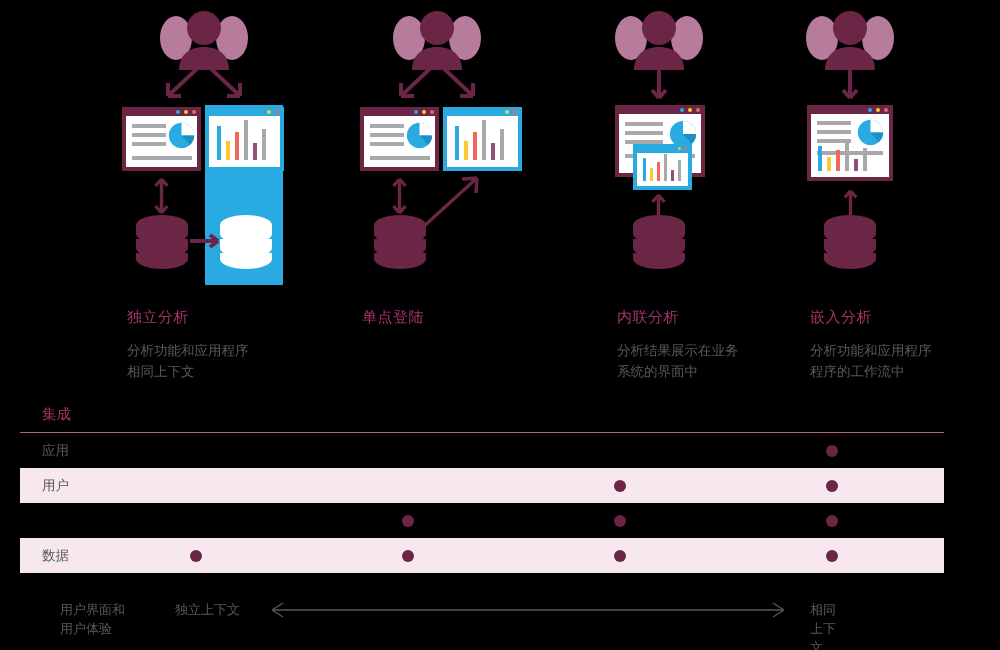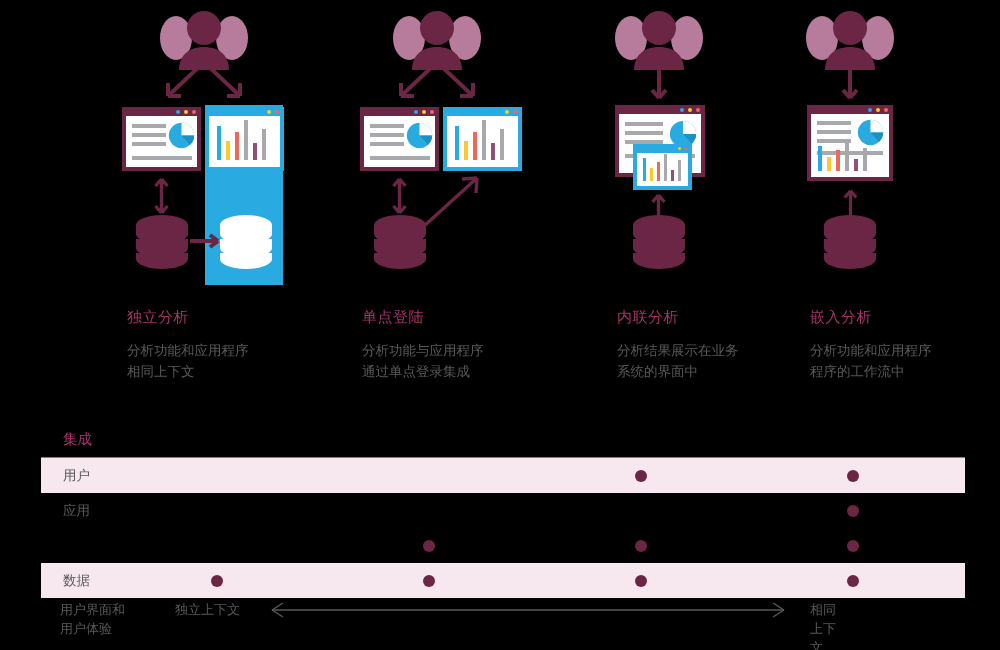--- a/index.html
+++ b/index.html
@@ -33,21 +33,21 @@
   .bars i { display: block; }
 
   
   .bluepanel { position: absolute; background: #29abe2; }
 
   
   .col-title { position: absolute; color: #a8336a; font-size: 15px; letter-spacing: .5px; }
   .col-desc  { position: absolute; color: #58595b; font-size: 13.5px; line-height: 21px; }
 
   
-  #matrix { position: absolute; left: 41px; top: 402px; width: 924px; margin-top: 25px; }
+  #matrix { position: absolute; left: 20px; top: 402px; width: 924px; }
   .m-head { color: #a8336a; font-size: 14.5px; padding: 3px 0 8px 22px; }
   .m-rule { height: 1.4px; background: #b9608d; width: 100%; }
   .m-row { position: relative; height: 35px; display: flex; align-items: center; }
   .m-row.alt { background: #f7e8f0; }
   .m-label { color: #58595b; font-size: 13.5px; padding-left: 22px; width: 150px; }
   .m-dot { position: absolute; width: 12px; height: 12px; border-radius: 50%; background: #6b2545; top: 50%; margin-top: -6px; }
 
   
   #footer { position: absolute; left: 0; top: 588px; width: 840px; height: 62px; }
   .f-label { position: absolute; color: #58595b; font-size: 13px; line-height: 19px; }
@@ -337,49 +337,45 @@
     </svg>
   </div>
 
   <div class="col-title" style="left:127px; top:308px;">独立分析</div>
   <div class="col-desc" style="left:127px; top:340px;">
     <div>分析功能和应用程序</div>
     <div>相同上下文</div>
   </div>
 
   <div class="col-title" style="left:362px; top:308px;">单点登陆</div>
-  <div class="col-desc" style="left:362px; top:340px;">
-    <div>分析功能与应用程序</div>
-    <div>通过单点登录集成</div>
-  </div>
 
   <div class="col-title" style="left:617px; top:308px;">内联分析</div>
   <div class="col-desc" style="left:617px; top:340px;">
     <div>分析结果展示在业务</div>
     <div>系统的界面中</div>
   </div>
 
   <div class="col-title" style="left:810px; top:308px;">嵌入分析</div>
   <div class="col-desc" style="left:810px; top:340px;">
     <div>分析功能和应用程序</div>
     <div>程序的工作流中</div>
   </div>
 
   <div id="matrix">
     <div class="m-head">集成</div>
     <div class="m-rule"></div>
 
+    <div class="m-row">
+      <div class="m-label">应用</div>
+      <div class="m-dot" style="left:806px;"></div>
+    </div>
+
     <div class="m-row alt">
       <div class="m-label">用户</div>
       <div class="m-dot" style="left:594px;"></div>
-      <div class="m-dot" style="left:806px;"></div>
-    </div>
-
-    <div class="m-row">
-      <div class="m-label">应用</div>
       <div class="m-dot" style="left:806px;"></div>
     </div>
 
     <div class="m-row">
       <div class="m-dot" style="left:382px;"></div>
       <div class="m-dot" style="left:594px;"></div>
       <div class="m-dot" style="left:806px;"></div>
     </div>
 
     <div class="m-row alt">

